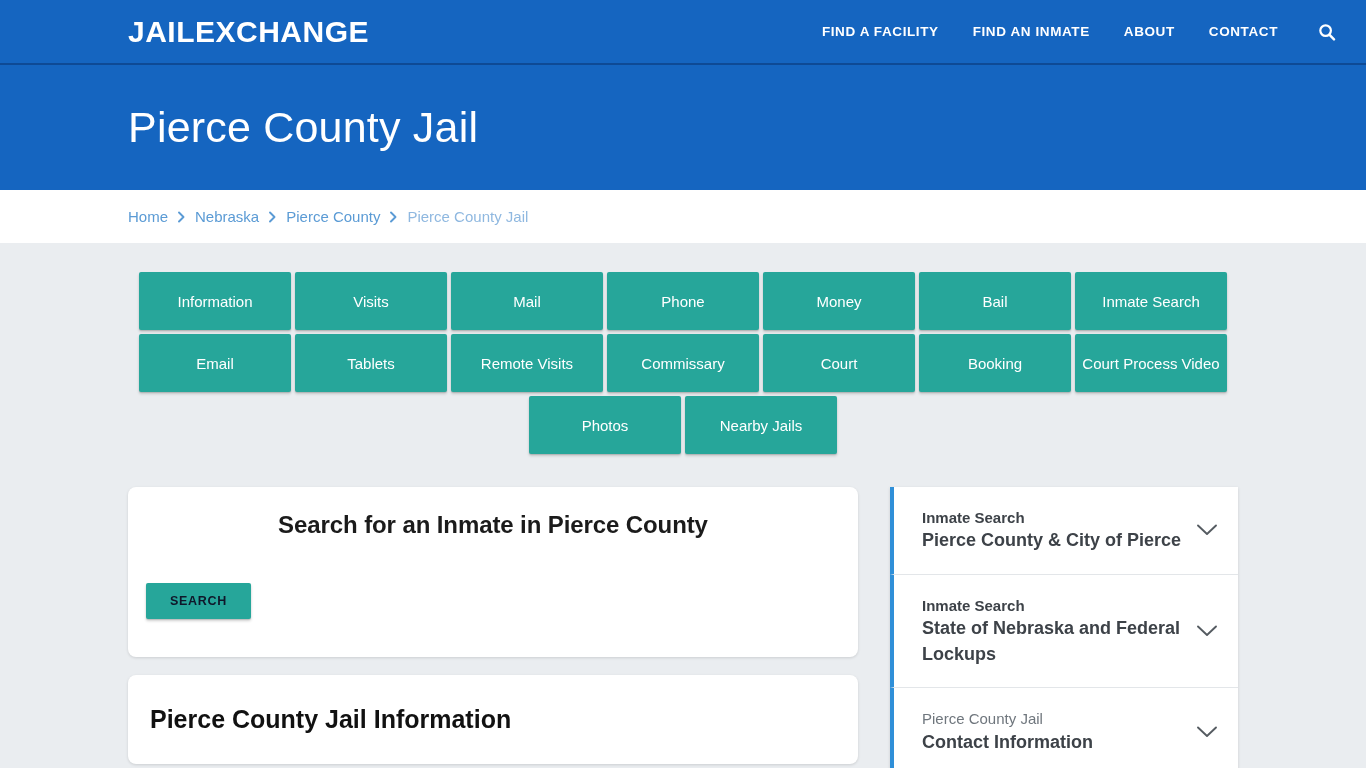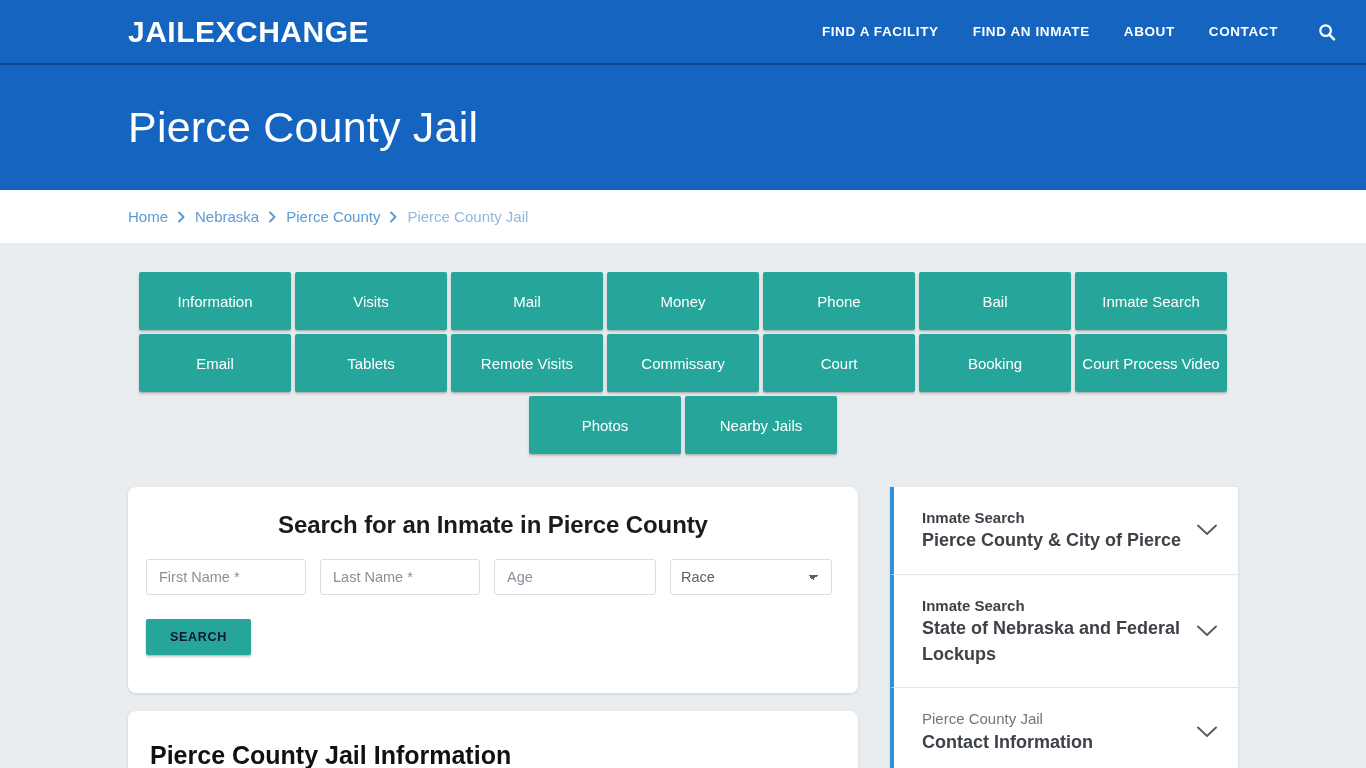--- a/index.html
+++ b/index.html
@@ -284,50 +284,42 @@
     <span class="crumb current">Pierce County Jail</span>
   </div>
 </div>
 
 <div class="page">
 
   <div class="btngrid">
     <button class="tilebtn">Information</button>
     <button class="tilebtn">Visits</button>
     <button class="tilebtn">Mail</button>
+    <button class="tilebtn">Phone</button>
     <button class="tilebtn">Money</button>
-    <button class="tilebtn">Phone</button>
     <button class="tilebtn">Bail</button>
     <button class="tilebtn">Inmate Search</button>
     <button class="tilebtn">Email</button>
     <button class="tilebtn">Tablets</button>
     <button class="tilebtn">Remote Visits</button>
     <button class="tilebtn">Commissary</button>
     <button class="tilebtn">Court</button>
     <button class="tilebtn">Booking</button>
     <button class="tilebtn">Court Process Video</button>
     <button class="tilebtn">Photos</button>
     <button class="tilebtn">Nearby Jails</button>
   </div>
 
   <div class="wrap">
     <div class="lower">
 
       <div class="leftcol">
 
         <div class="card searchcard">
           <h2>Search for an Inmate in Pierce County</h2>
-          <div class="fields">
-            <input class="fld fld-first" type="text" placeholder="First Name *" style="">
-            <input class="fld fld-last" type="text" placeholder="Last Name *" style="">
-            <input class="fld fld-age" type="text" placeholder="Age" style="">
-            <select class="sel">
-              <option>Race</option>
-            </select>
-          </div>
           <button class="searchbtn">SEARCH</button>
         </div>
 
         <div class="card infocard">
           <h2>Pierce County Jail Information</h2>
         </div>
 
       </div>
 
       <div class="rightcol">

